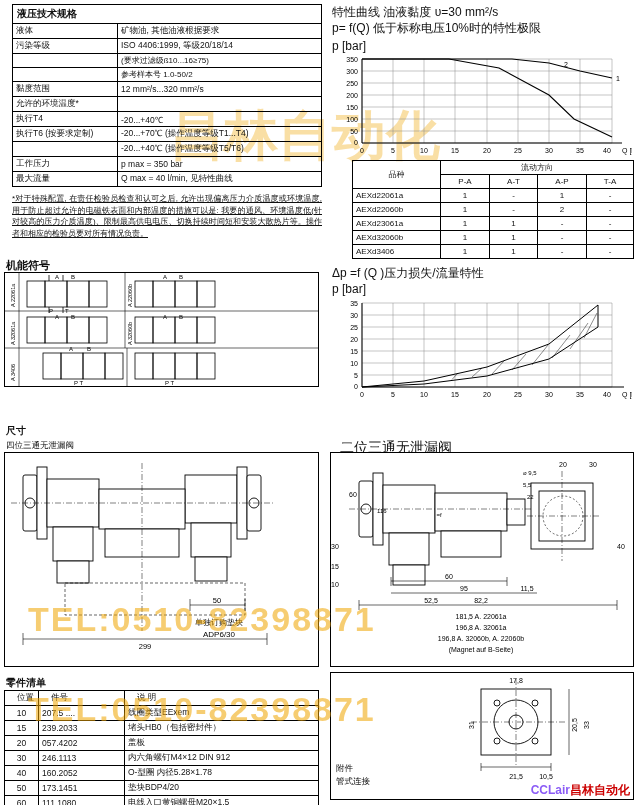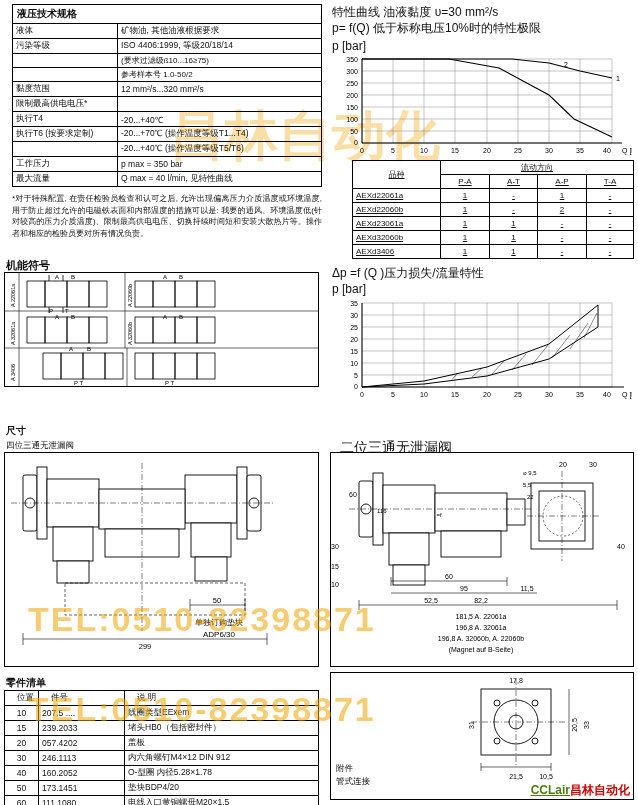--- a/index.html
+++ b/index.html
@@ -19,31 +19,31 @@
   table { border-collapse: collapse; }
   td, th { border: 1px solid #000; padding: 1px 3px; font-weight: normal; vertical-align: middle; }
 
   
   #spec { position:absolute; left:12px; top:4px; width:310px; }
   #spec .title { font-weight:bold; font-size:10px; border:1px solid #000; border-bottom:none; padding:2px 4px;}
   #spec table { width:100%; font-size:8.5px; }
   #spec td.k { width:105px; }
   #spec td.v { }
   #spec .sub { font-size:8px; }
-  .note { font-size:8px; line-height:1.45; margin-top:6px; text-align:justify; }
+  .note { font-size:8px; line-height:1.45; margin-top:6px; text-align:justify;text-decoration:underline; }
 
   
   .chartbox { position:absolute; }
   .chart-head { font-size:12px; line-height:1.35; }
   svg { display:block; }
 
   
   #flowtbl { position:absolute; left:352px; top:160px; width:282px; font-size:8px; }
   #flowtbl table { width:100%; }
-  #flowtbl td { text-align:center; height:14px;text-decoration:underline; }
+  #flowtbl td { text-align:center; height:14px; }
   #flowtbl td.name { text-align:left; width:88px; }
 
   
   #symbols-title { position:absolute; left:6px; top:258px; font-size:11px; font-weight:bold; }
   #symbolbox { position:absolute; left:4px; top:272px; width:315px; height:115px; border:1px solid #000; }
 
   
   #dim-title { position:absolute; left:6px; top:424px; font-size:10px; font-weight:bold; }
   #dim-sub1 { position:absolute; left:6px; top:440px; font-size:8.5px; }
   #dim-sub2 { position:absolute; left:340px; top:438px; font-size:14px; line-height:1.3;}
@@ -62,21 +62,21 @@
 
   
   .wm {
     position:absolute; color:#f0a500; opacity:.55; font-weight:bold;
     white-space:nowrap; pointer-events:none;
   }
   #wm1 { left:28px; top:600px; font-size:34px; letter-spacing:2px; }
   #wm2 { left:28px; top:690px; font-size:34px; letter-spacing:2px; }
   #wm3 { left:170px; top:100px; font-size:54px; opacity:.35; }
   #brand { position:absolute; right:8px; bottom:6px; font-size:12px; font-weight:bold; color:#c00; }
-  #brand .cc { color:#4d7c0f;text-decoration:underline; }
+  #brand .cc { color:#8b5cf6; }
   .footer-note { position:absolute; left:336px; bottom:30px; font-size:8.5px; }
   .footer-note2 { position:absolute; left:336px; bottom:17px; font-size:8.5px; }
 </style>
 </head>
 <body>
 
 <div class="page">
 
   <div class="wm" id="wm3">昌林自动化</div>
 
@@ -98,21 +98,21 @@
           </tr>
       <tr>
             <td class="k"></td>
             <td class="v sub">参考样本号 1.0-50/2</td>
           </tr>
       <tr>
             <td class="k">黏度范围</td>
             <td class="v">12 mm²/s...320 mm²/s</td>
           </tr>
       <tr>
-            <td class="k">限制最高供电电压*</td>
+            <td class="k">允许的环境温度*</td>
             <td class="v"></td>
           </tr>
       <tr>
             <td class="k">执行T4</td>
             <td class="v">-20...+40℃</td>
           </tr>
       <tr>
             <td class="k">执行T6 (按要求定制)</td>
             <td class="v">-20...+70℃ (操作温度等级T1...T4)</td>
           </tr>

